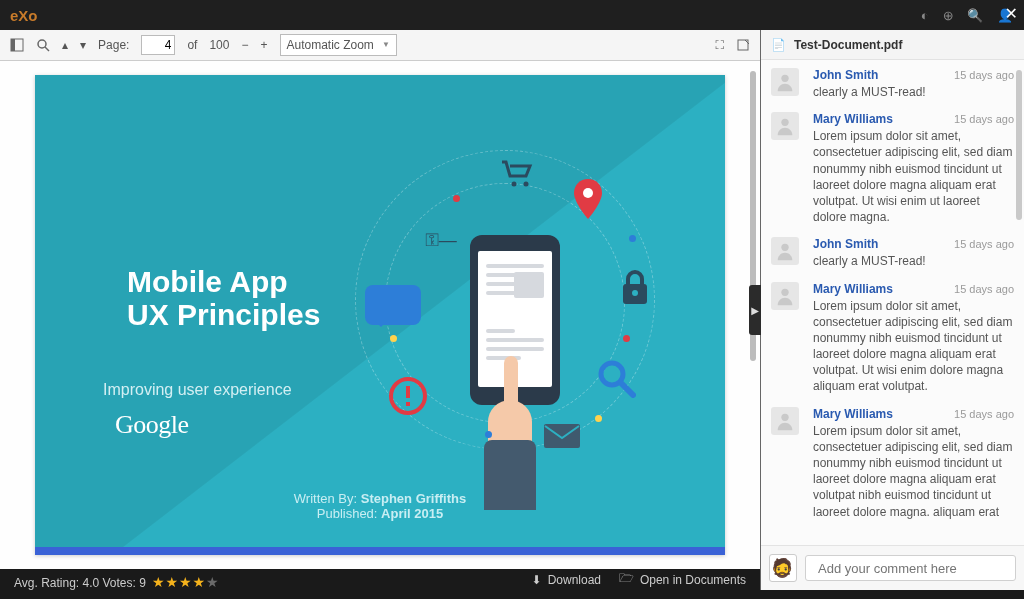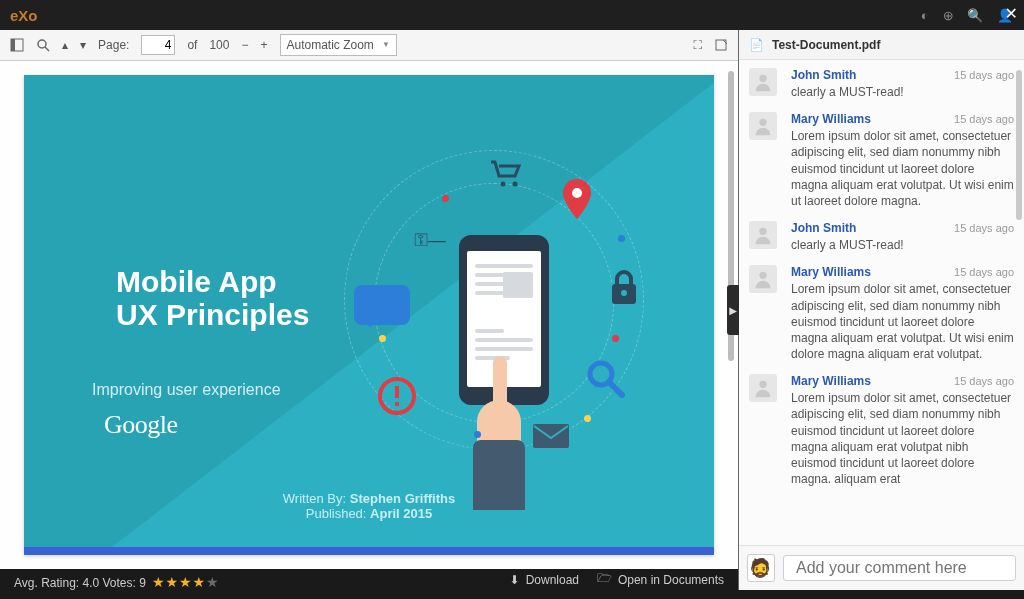--- a/index.html
+++ b/index.html
@@ -145,21 +145,21 @@
 .c-author { color: #2a5ab0; font-weight: bold; font-size: 12px; }
 .c-time { color: #9a9a9a; font-size: 11px; }
 .c-text { color: #555; font-size: 12px; line-height: 1.35; margin-top: 2px; }
 .comment-input-row {
   display: flex; align-items: center; gap: 8px; padding: 8px;
   border-top: 1px solid #e3e3e3; background: #f7f7f7;
 }
 .me-avatar { width: 28px; height: 28px; border: 1px solid #ccc; border-radius: 3px; background:#fff; display:flex;align-items:center;justify-content:center;font-size:18px; }
 .comment-input {
   flex: 1; height: 26px; border: 1px solid #d0d0d0; border-radius: 3px;
-  padding: 0 12px; font-size: 16px; color: #8b5cf6;
+  padding: 0 12px; font-size: 13px; color: #8b5cf6;
 }
 </style>
 </head>
 <body>
 
 <div class="topbar">
   <span class="logo">eXo</span>
   <div class="topbar-icons">
     <span>◐</span>
     <span>⊕</span>

